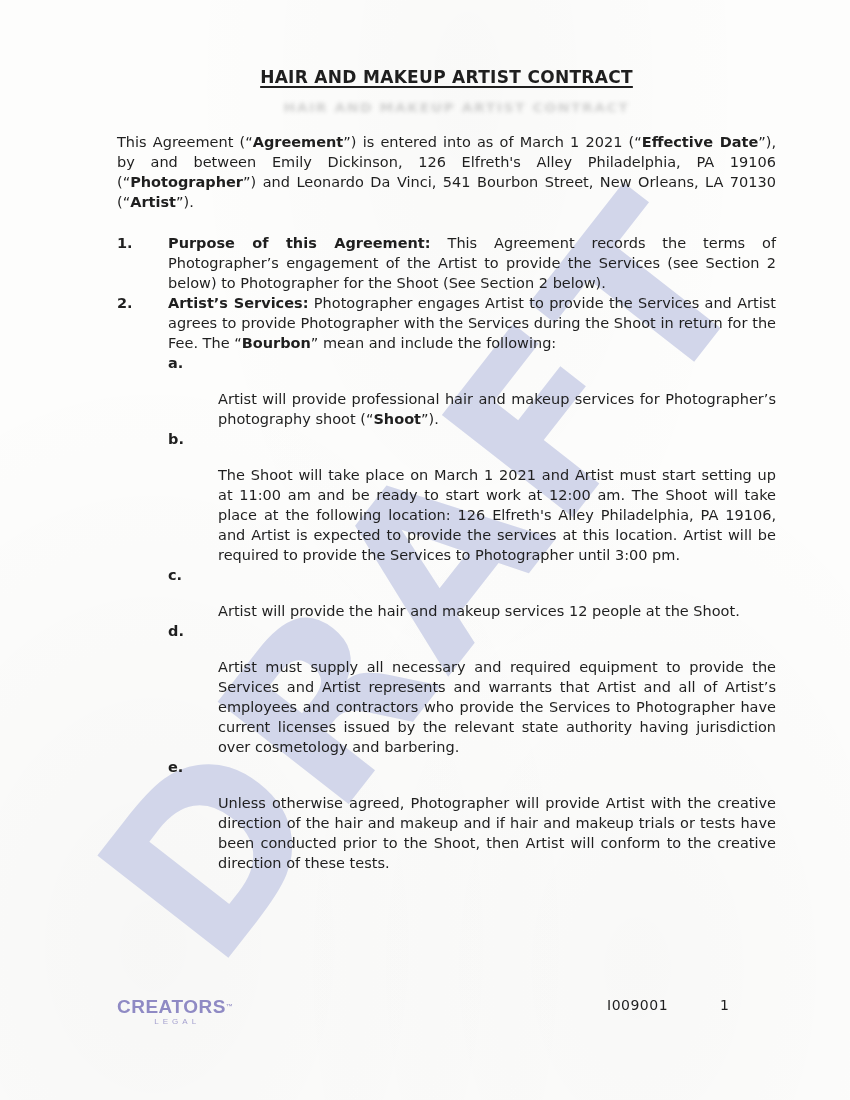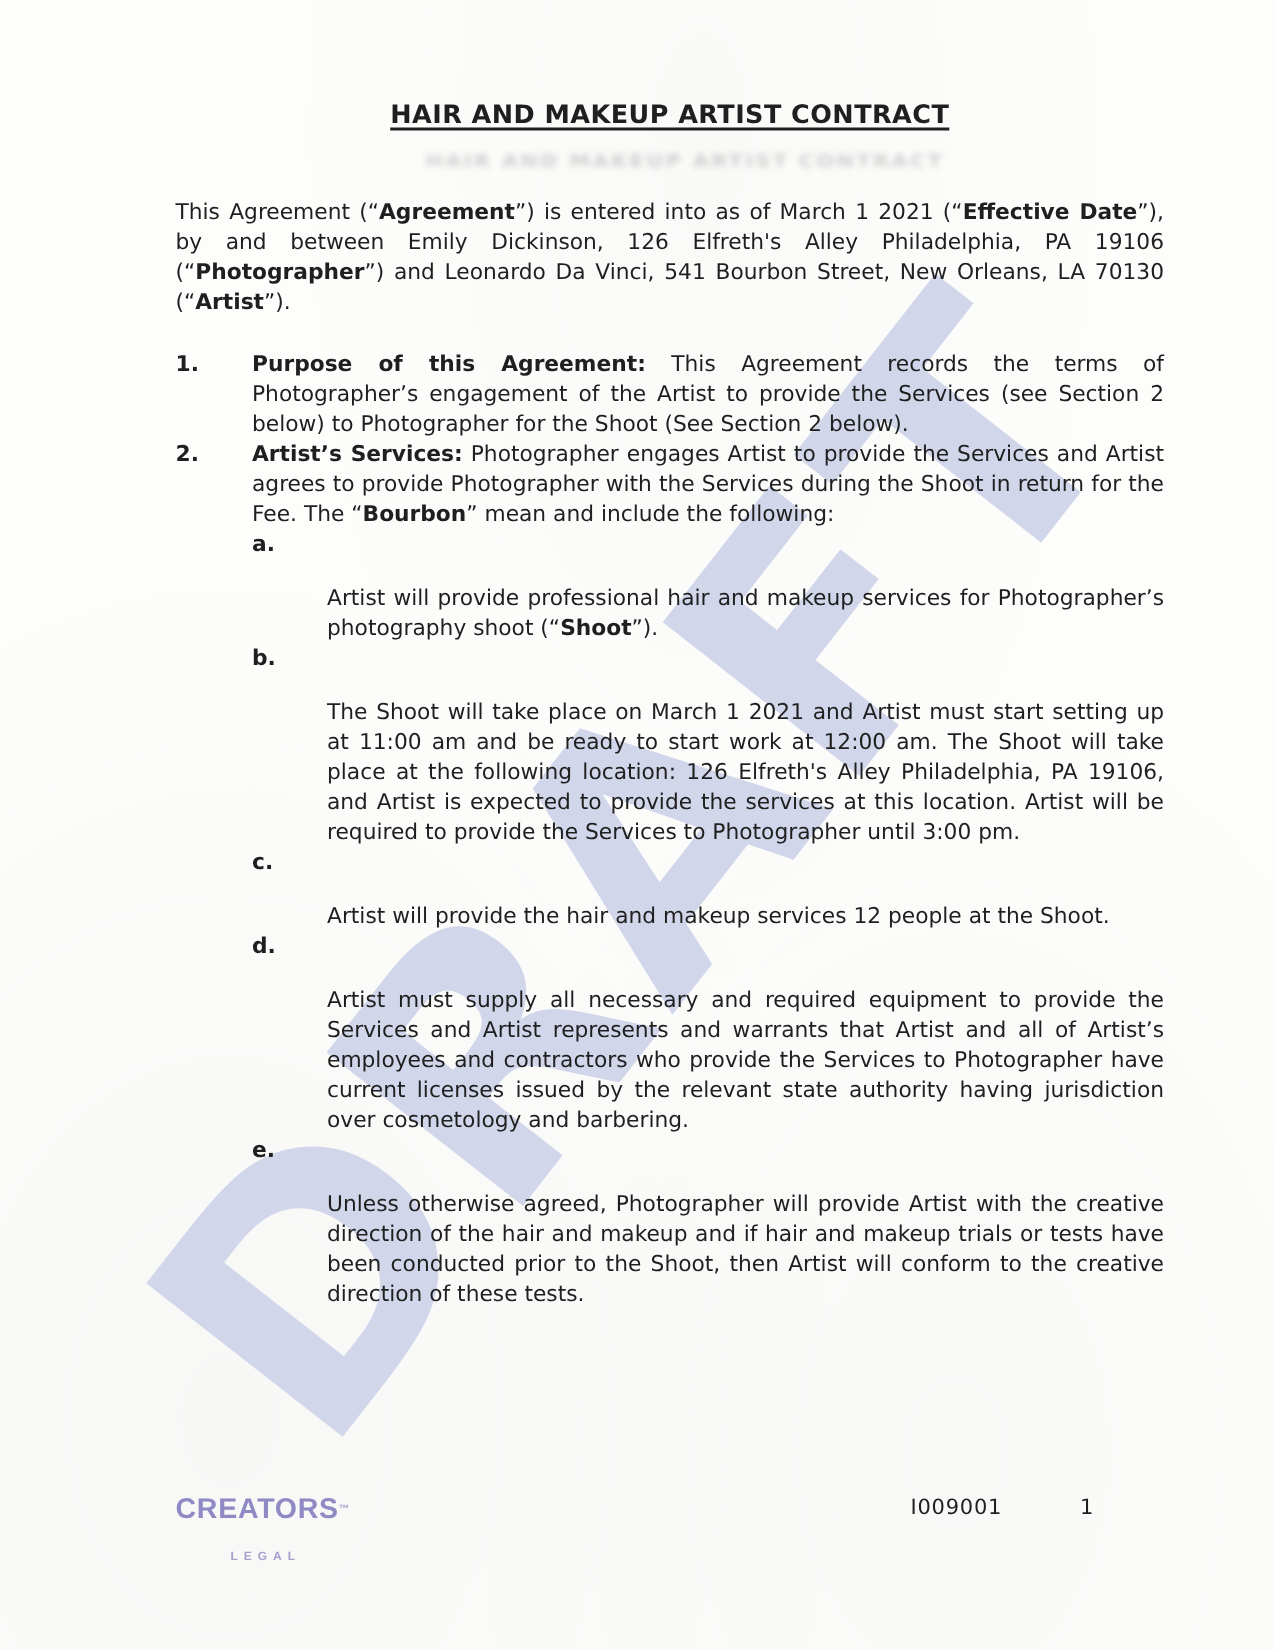--- a/index.html
+++ b/index.html
@@ -101,24 +101,24 @@
   }
   .brand-name .tm{
     font-size:7px;
     vertical-align:top;
     opacity:0.8;
   }
   .brand-sub{
     font-family:"Liberation Sans","DejaVu Sans",sans-serif;
     font-size:8px;
     line-height:10px;
-    font-weight:bold;
+    font-weight:normal;
     letter-spacing:4px;
     color:#a5a1cf;
-    margin-top:17px;
+    margin-top:1px;
     padding-left:4px;
   }
   .spacer{flex:1;}
   .doc-id{
     font-size:14px;
     letter-spacing:0.5px;
   }
   .page-num{
     font-size:14px;
     margin-left:52px;

